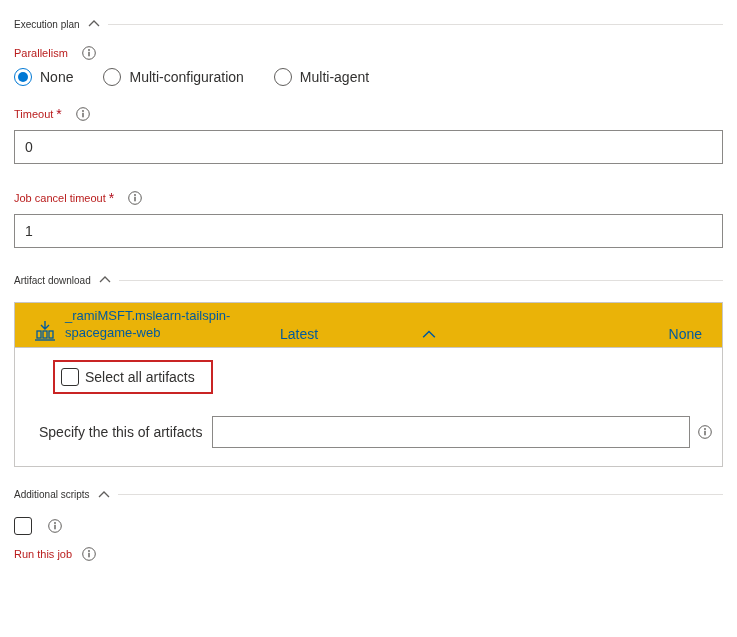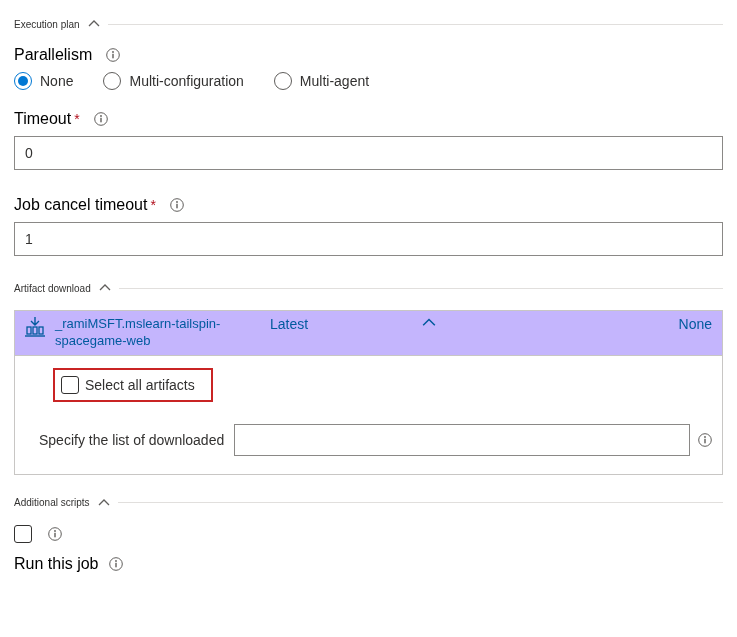--- a/index.html
+++ b/index.html
@@ -31,22 +31,22 @@
     flex: 1;
     height: 1px;
     background: #e1dfdd;
   }
   .field-label-row {
     display: flex;
     align-items: center;
     margin-bottom: 8px;
   }
   .field-label {
-    font-size: 16px;
-    color: #000000;
+    font-size: 11px;
+    color: #b91c1c;
   }
   .required-star { color: #b10e1c; margin-left: 3px; }
   .info-icon {
     display: inline-flex;
     margin-left: 14px;
     cursor: pointer;
   }
   svg { display: block; }
   .radio-row {
     display: flex;
@@ -79,25 +79,25 @@
     color: #323130;
     background: #fff;
   }
   .field-block { margin-bottom: 26px; }
 
   .artifact-box {
     border: 1px solid #c8c6c4;
     margin-bottom: 22px;
   }
   .artifact-header {
-    background: #c4b5fd;
+    background: #eab308;
     border-bottom: 1px solid #c8c6c4;
     display: flex;
-    align-items: flex-start;
-    padding: 5px 10px;
+    align-items: flex-end;
+    padding: 5px 20px;
     min-height: 42px;
     color: #005a9e;
   }
   .artifact-icon { margin-right: 10px; flex-shrink: 0; }
   .artifact-name {
     width: 195px;
     font-size: 13px;
     line-height: 1.3;
     color: #005a9e;
     cursor: pointer;
@@ -261,21 +261,21 @@
     <span class="artifact-none">None</span>
   </div>
   <div class="artifact-body">
 
     <div class="highlight-box">
       <span class="checkbox"></span>
       <span>Select all artifacts</span>
     </div>
 
     <div class="spec-row">
-      <span class="spec-label">Specify the list of downloaded</span>
+      <span class="spec-label">Specify the this of artifacts</span>
       <input class="spec-input" style="">
       <span class="info-icon" style="margin-left:8px">
         <svg width="14" height="14" viewBox="0 0 14 14">
             <circle cx="7" cy="7" r="6.3" stroke="#605e5c" stroke-width="1" fill="none"></circle>
             <circle cx="7" cy="4" r="0.9" fill="#605e5c"></circle>
             <rect x="6.3" y="5.8" width="1.4" height="4.5" fill="#605e5c"></rect>
           </svg>
       </span>
     </div>
   </div>

